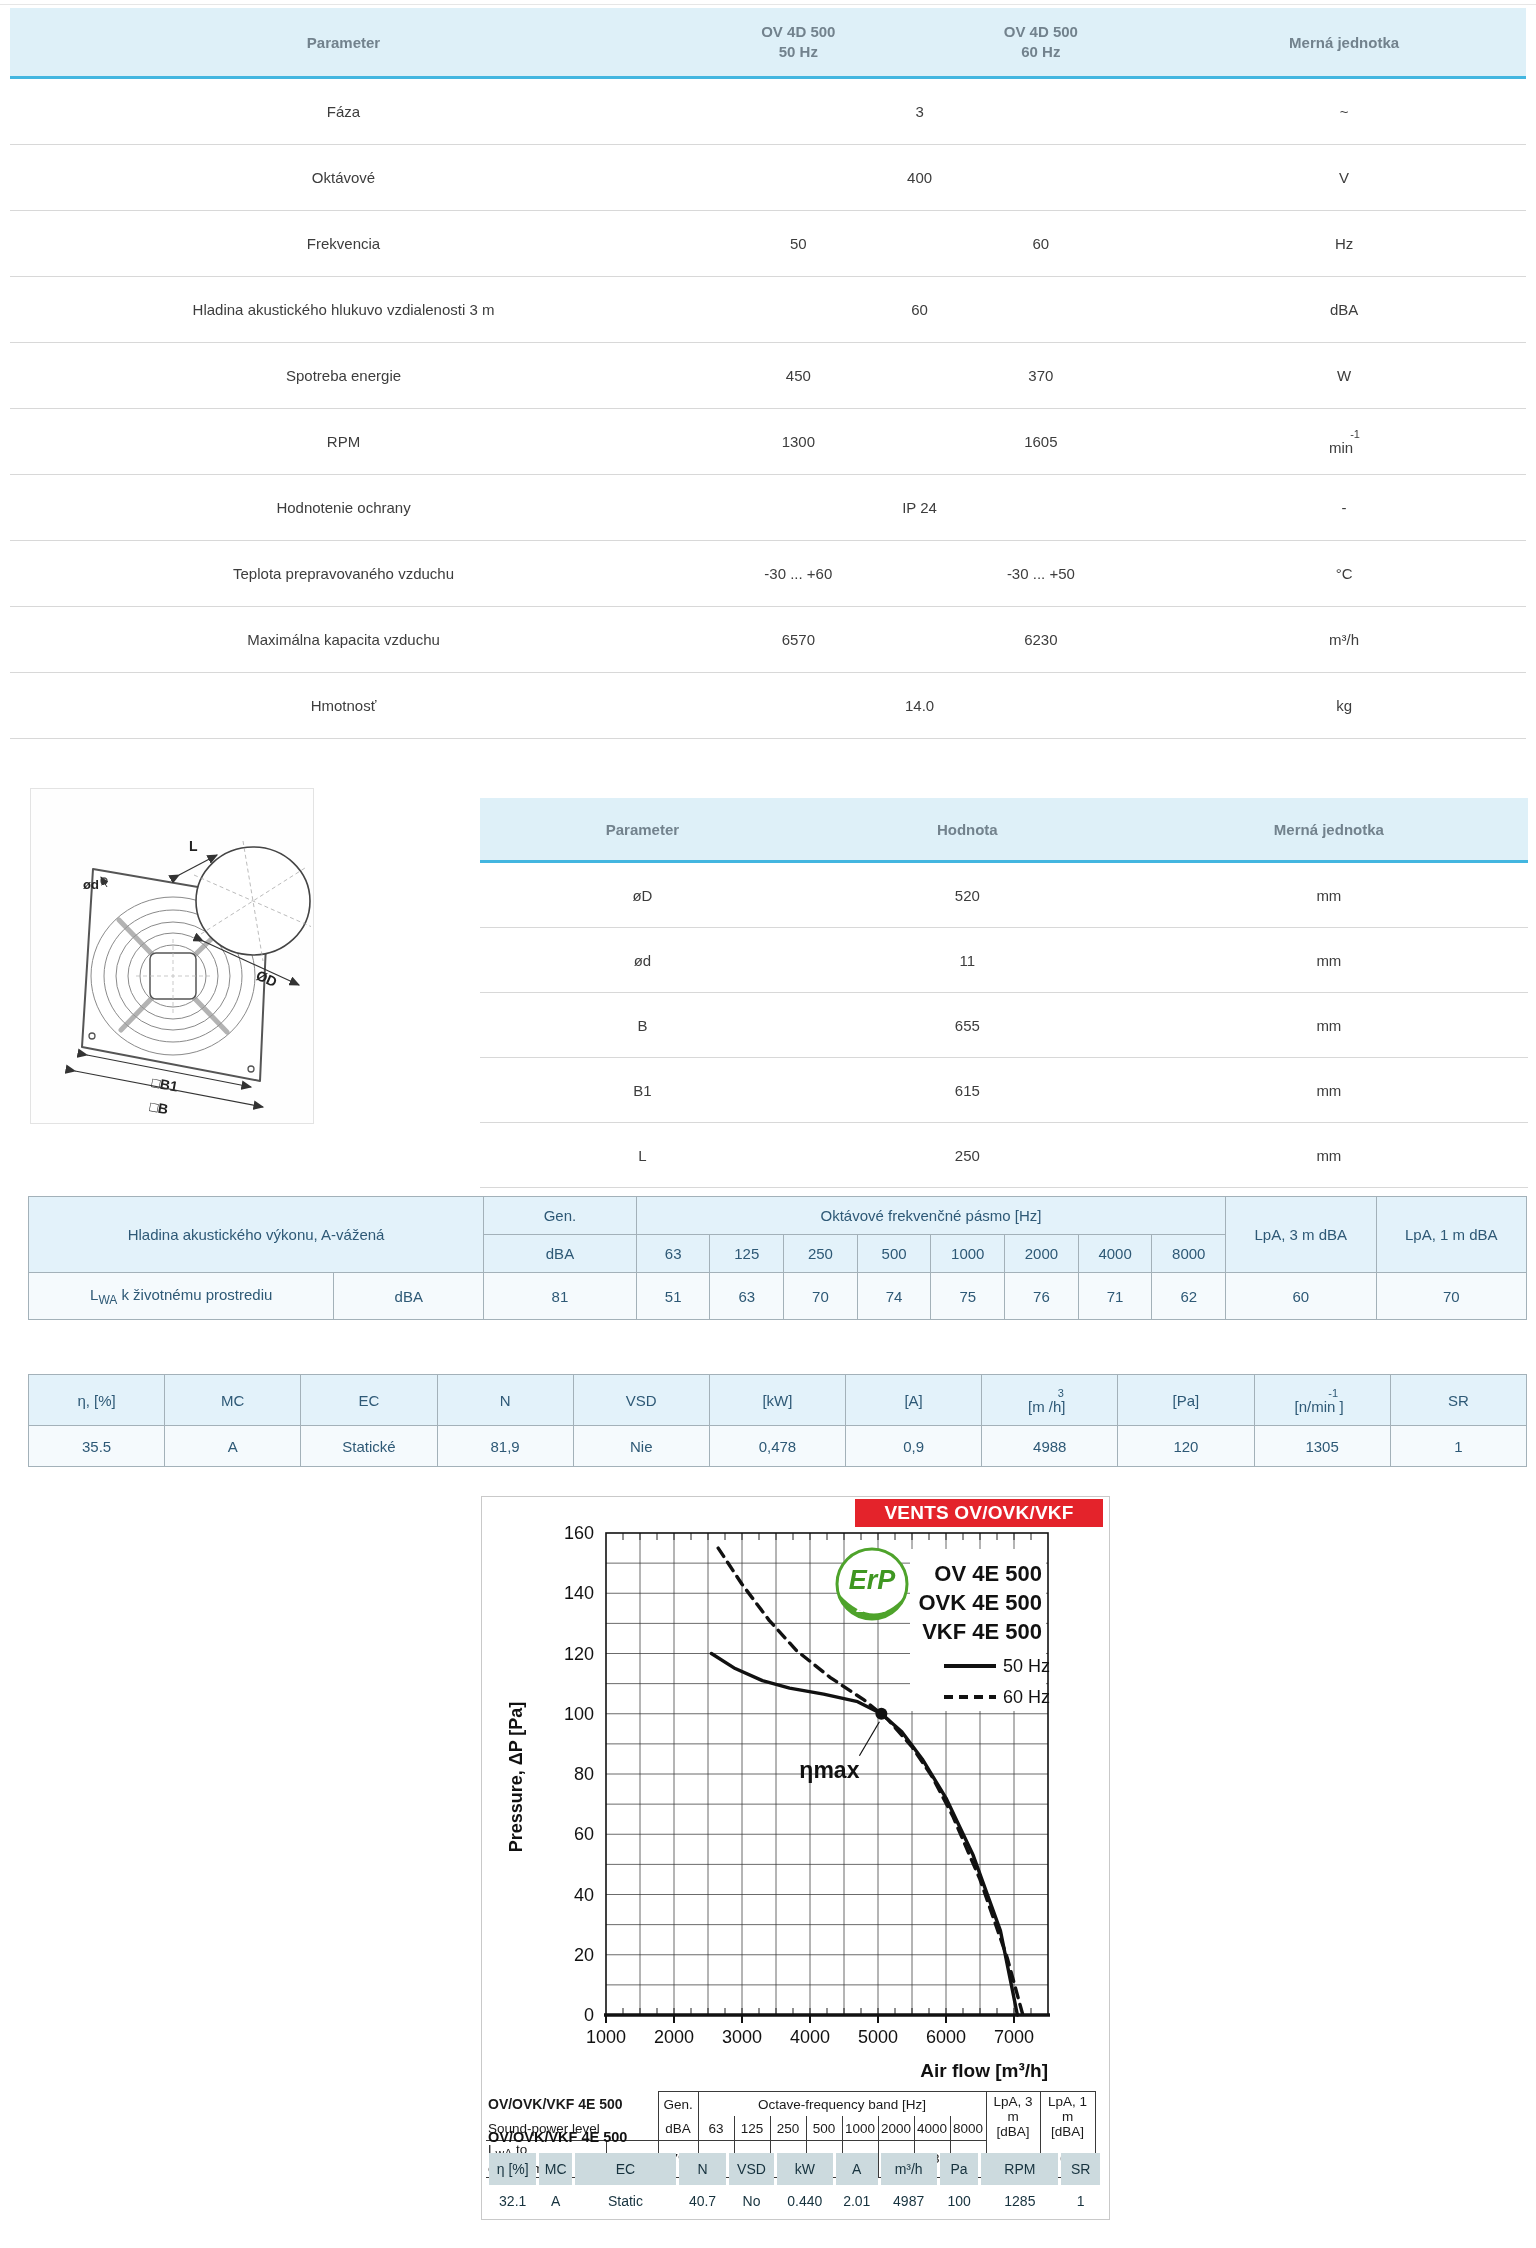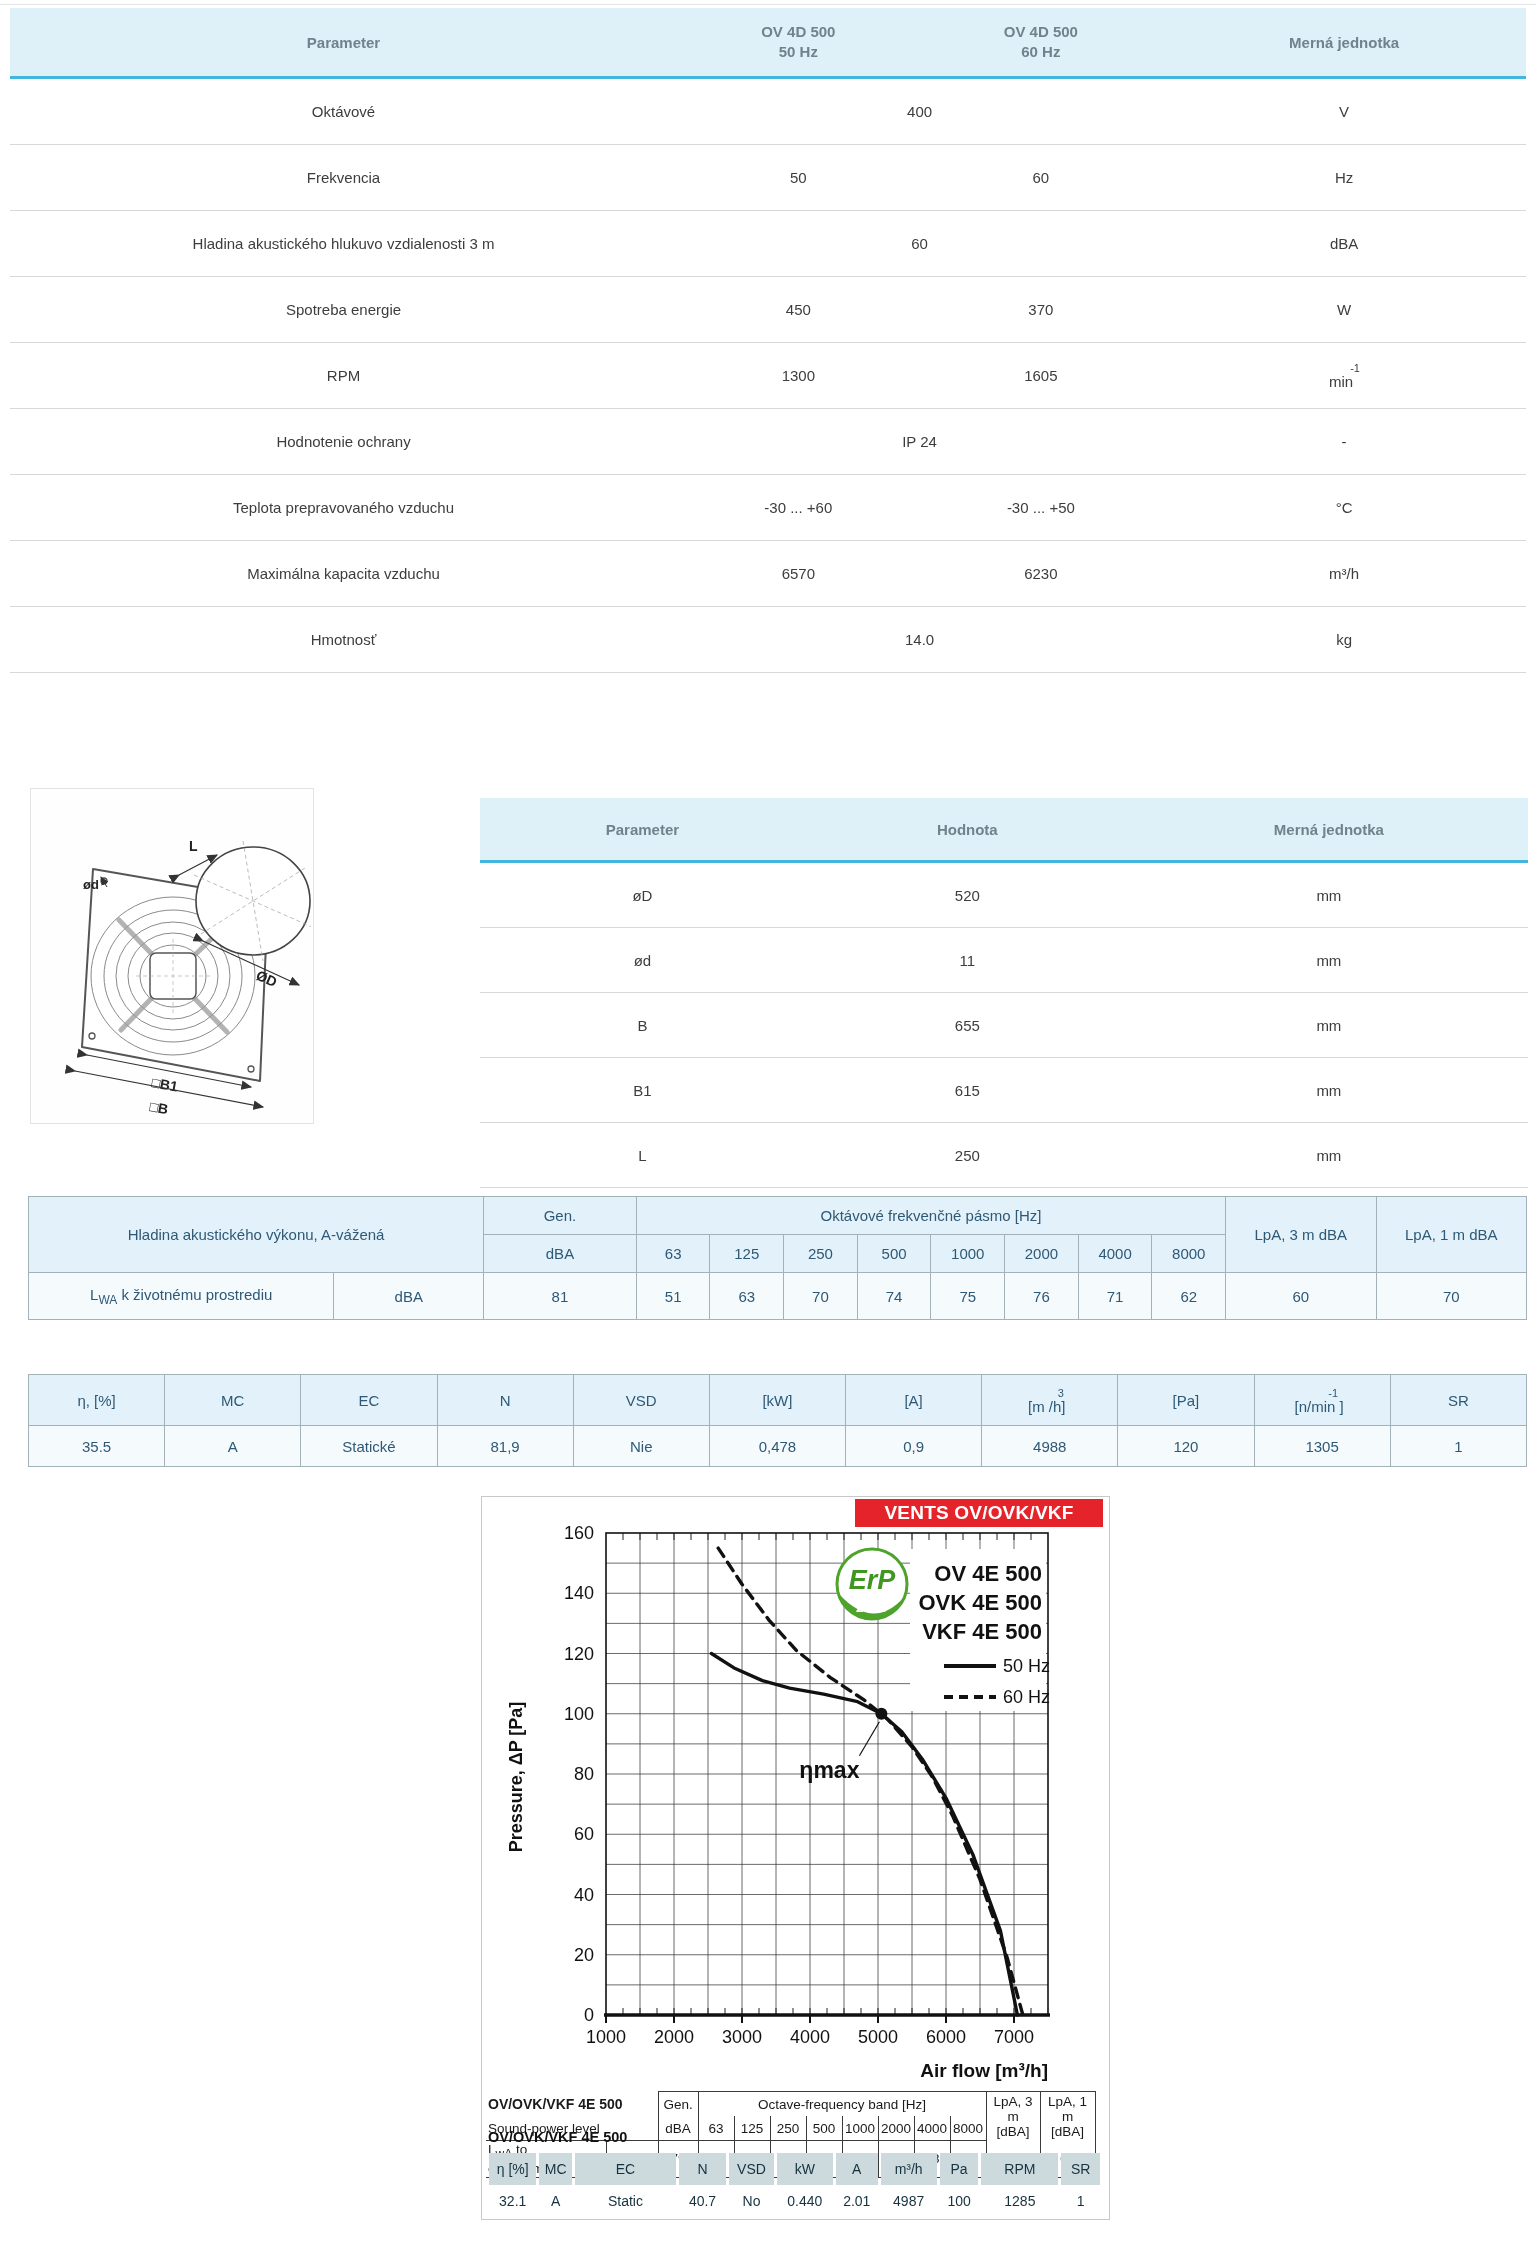--- a/index.html
+++ b/index.html
@@ -85,20 +85,25 @@
             <div>50 Hz</div>
           </th>
         <th>
             <div>OV 4D 500</div>
             <div>60 Hz</div>
           </th>
         <th>Merná jednotka</th>
       </tr>
     </thead>
     <tbody>
+      <tr>
+        <td>Fáza</td>
+          <td colspan="2">3</td>
+          <td>~</td>
+      </tr>
       <tr>
         <td>Oktávové</td>
           <td colspan="2">400</td>
           <td>V</td>
       </tr>
       <tr>
         <td>Frekvencia</td>
           <td>50</td>
           <td>60</td>
           <td>Hz</td>

